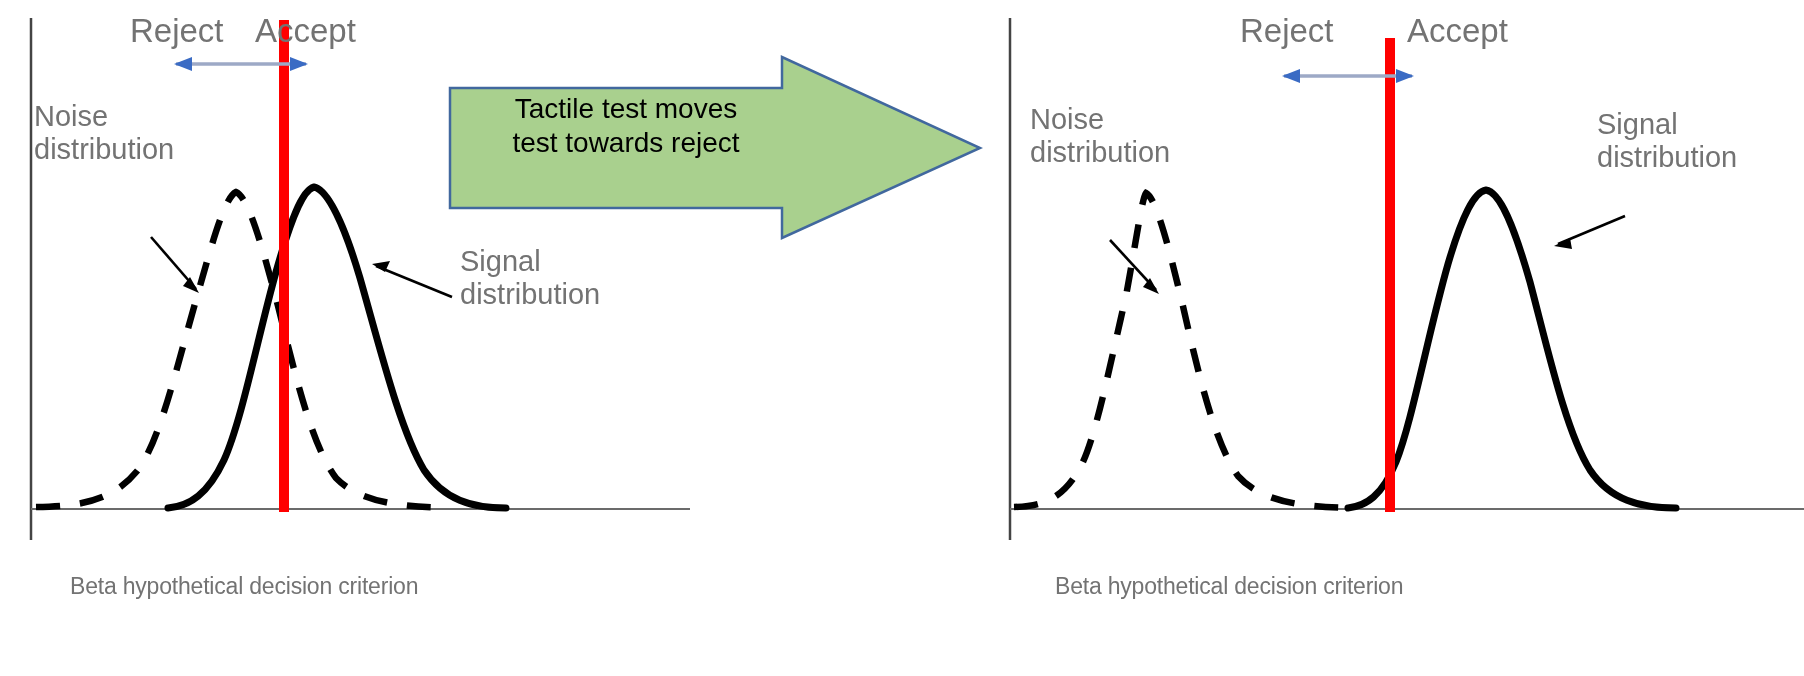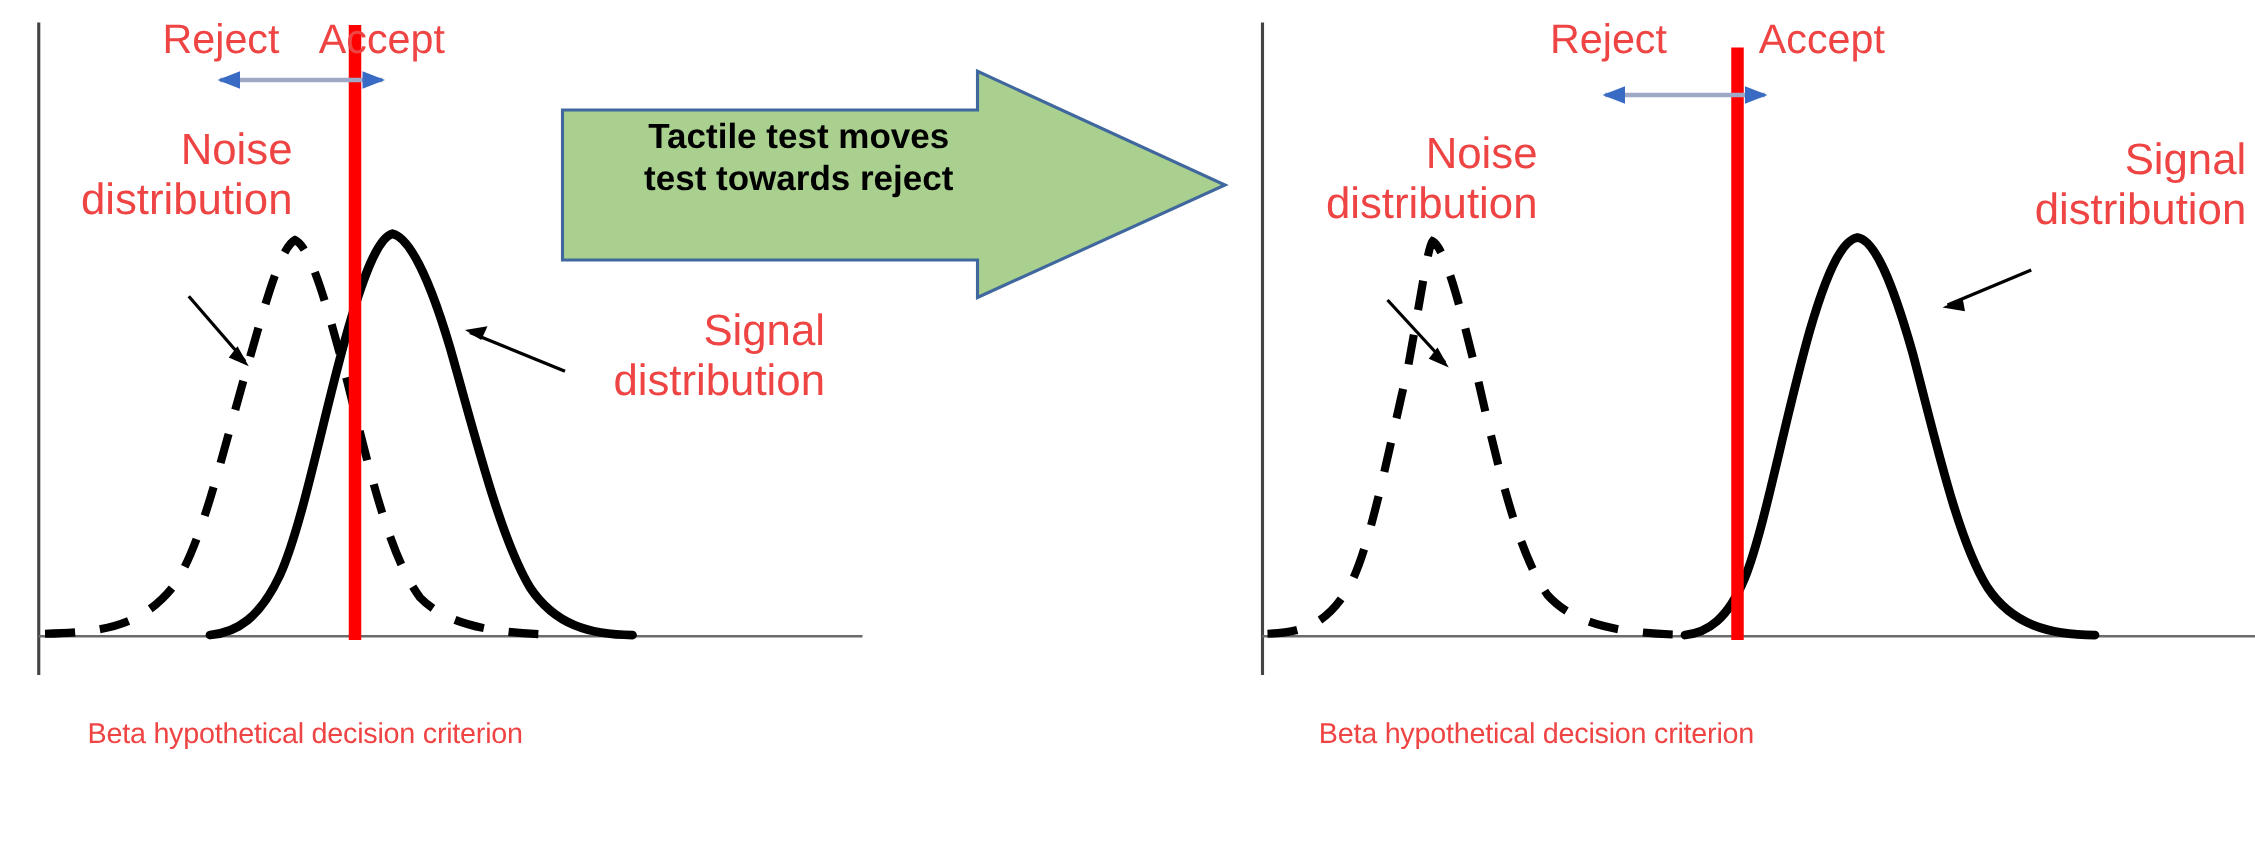--- a/index.html
+++ b/index.html
@@ -1,22 +1,22 @@
 <!DOCTYPE html>
 <html><head>
 <meta charset="utf-8">
 <style>
   html,body{margin:0;padding:0;background:#ffffff;}
   body{width:1804px;height:676px;position:relative;overflow:hidden;
        font-family:"Liberation Sans","DejaVu Sans",sans-serif;color:#000;}
   .stage{position:absolute;inset:0;width:1804px;height:676px;}
   svg.layer{position:absolute;left:0;top:0;width:1804px;height:676px;}
-  .lbl{position:absolute;white-space:nowrap;line-height:1.15;color:#ef4444;}
+  .lbl{position:absolute;white-space:nowrap;line-height:1.15;color:#737373;}
   .lbl-top{font-size:33px;}
-  .lbl-dist{font-size:35px;text-align:right;}
+  .lbl-dist{font-size:29px;text-align:left;}
   .caption{font-size:23px;letter-spacing:-0.2px;}
   .green-text{position:absolute;font-size:28px;line-height:1.2;text-align:center;color:#000;}
 </style>
 </head>
 <body>
 
 <div class="stage">
 
   <svg class="layer" viewBox="0 0 1804 676">
 
@@ -103,21 +103,21 @@
     <div>distribution</div>
   </div>
 
   <div class="lbl lbl-dist" style="left:460px;top:245px;width:200px;">
     <div>Signal</div>
     <div>distribution</div>
   </div>
 
   <div class="lbl caption" style="left:70px;top:573px;">Beta hypothetical decision criterion</div>
 
-  <div class="green-text" style="left:474px;top:92px;width:330px;font-weight:bold;">
+  <div class="green-text" style="left:461px;top:92px;width:330px;">
     <div>Tactile test moves</div>
     <div>test towards reject</div>
   </div>
 
   <div class="lbl lbl-top" style="left:1240px;top:12px;">Reject</div>
   <div class="lbl lbl-top" style="left:1407px;top:12px;">Accept</div>
 
   <div class="lbl lbl-dist" style="left:1030px;top:103px;width:200px;">
     <div>Noise</div>
     <div>distribution</div>

